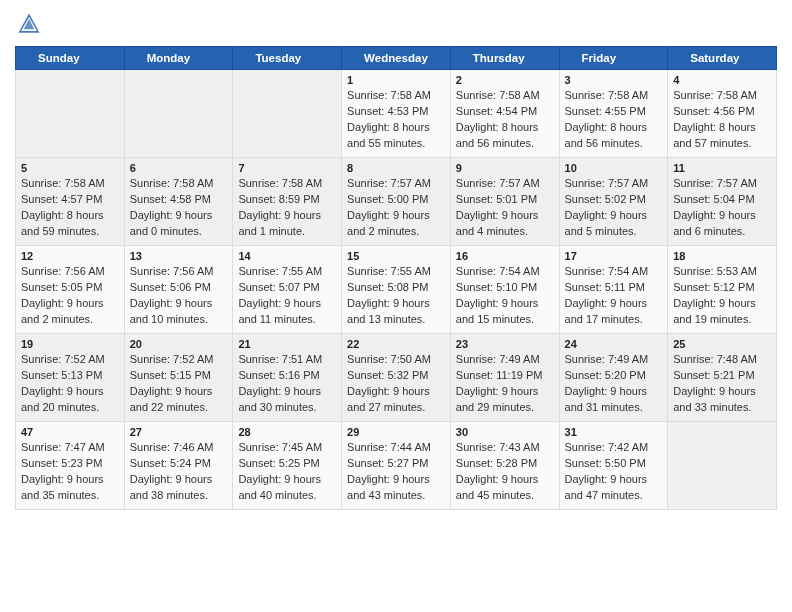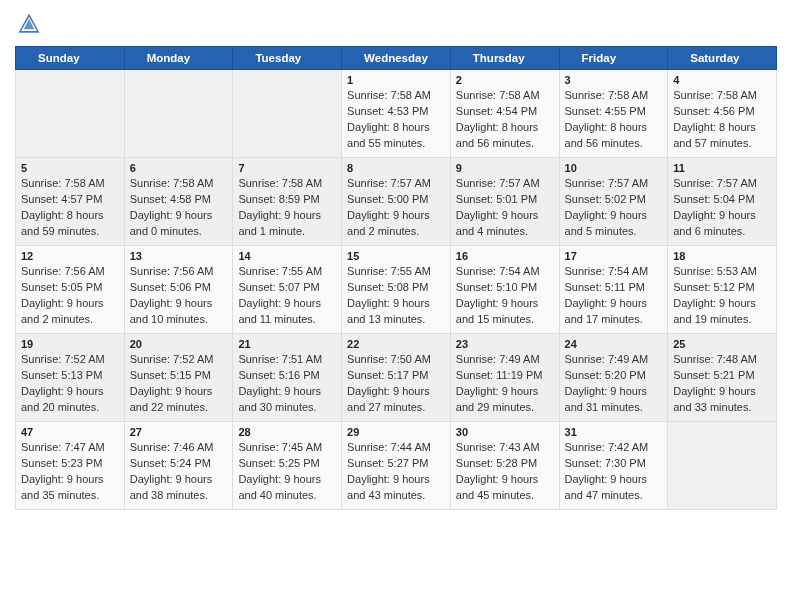--- a/index.html
+++ b/index.html
@@ -231,21 +231,21 @@
           <td>
             <span class="day-number">20</span>
             <div class="day-info"><span>Sunrise: 7:52 AM</span><br><span>Sunset: 5:15 PM</span><br><span>Daylight: 9 hours and 22 minutes.</span></div>
           </td>
           <td>
             <span class="day-number">21</span>
             <div class="day-info"><span>Sunrise: 7:51 AM</span><br><span>Sunset: 5:16 PM</span><br><span>Daylight: 9 hours and 30 minutes.</span></div>
           </td>
           <td>
             <span class="day-number">22</span>
-            <div class="day-info"><span>Sunrise: 7:50 AM</span><br><span>Sunset: 5:17 PM</span><br><span>Daylight: 9 hours and 27 minutes.</span></div>
+            <div class="day-info"><span>Sunrise: 7:50 AM</span><br><span>Sunset: 5:32 PM</span><br><span>Daylight: 9 hours and 27 minutes.</span></div>
           </td>
           <td>
             <span class="day-number">23</span>
             <div class="day-info"><span>Sunrise: 7:49 AM</span><br><span>Sunset: 11:19 PM</span><br><span>Daylight: 9 hours and 29 minutes.</span></div>
           </td>
           <td>
             <span class="day-number">24</span>
             <div class="day-info"><span>Sunrise: 7:49 AM</span><br><span>Sunset: 5:20 PM</span><br><span>Daylight: 9 hours and 31 minutes.</span></div>
           </td>
           <td>
@@ -269,20 +269,20 @@
           <td>
             <span class="day-number">29</span>
             <div class="day-info"><span>Sunrise: 7:44 AM</span><br><span>Sunset: 5:27 PM</span><br><span>Daylight: 9 hours and 43 minutes.</span></div>
           </td>
           <td>
             <span class="day-number">30</span>
             <div class="day-info"><span>Sunrise: 7:43 AM</span><br><span>Sunset: 5:28 PM</span><br><span>Daylight: 9 hours and 45 minutes.</span></div>
           </td>
           <td>
             <span class="day-number">31</span>
-            <div class="day-info"><span>Sunrise: 7:42 AM</span><br><span>Sunset: 7:30 PM</span><br><span>Daylight: 9 hours and 47 minutes.</span></div>
+            <div class="day-info"><span>Sunrise: 7:42 AM</span><br><span>Sunset: 5:50 PM</span><br><span>Daylight: 9 hours and 47 minutes.</span></div>
           </td>
           <td class="empty-cell"></td>
         </tr>
       </tbody>
   </table>
 
 </div>
 
 </body></html>

